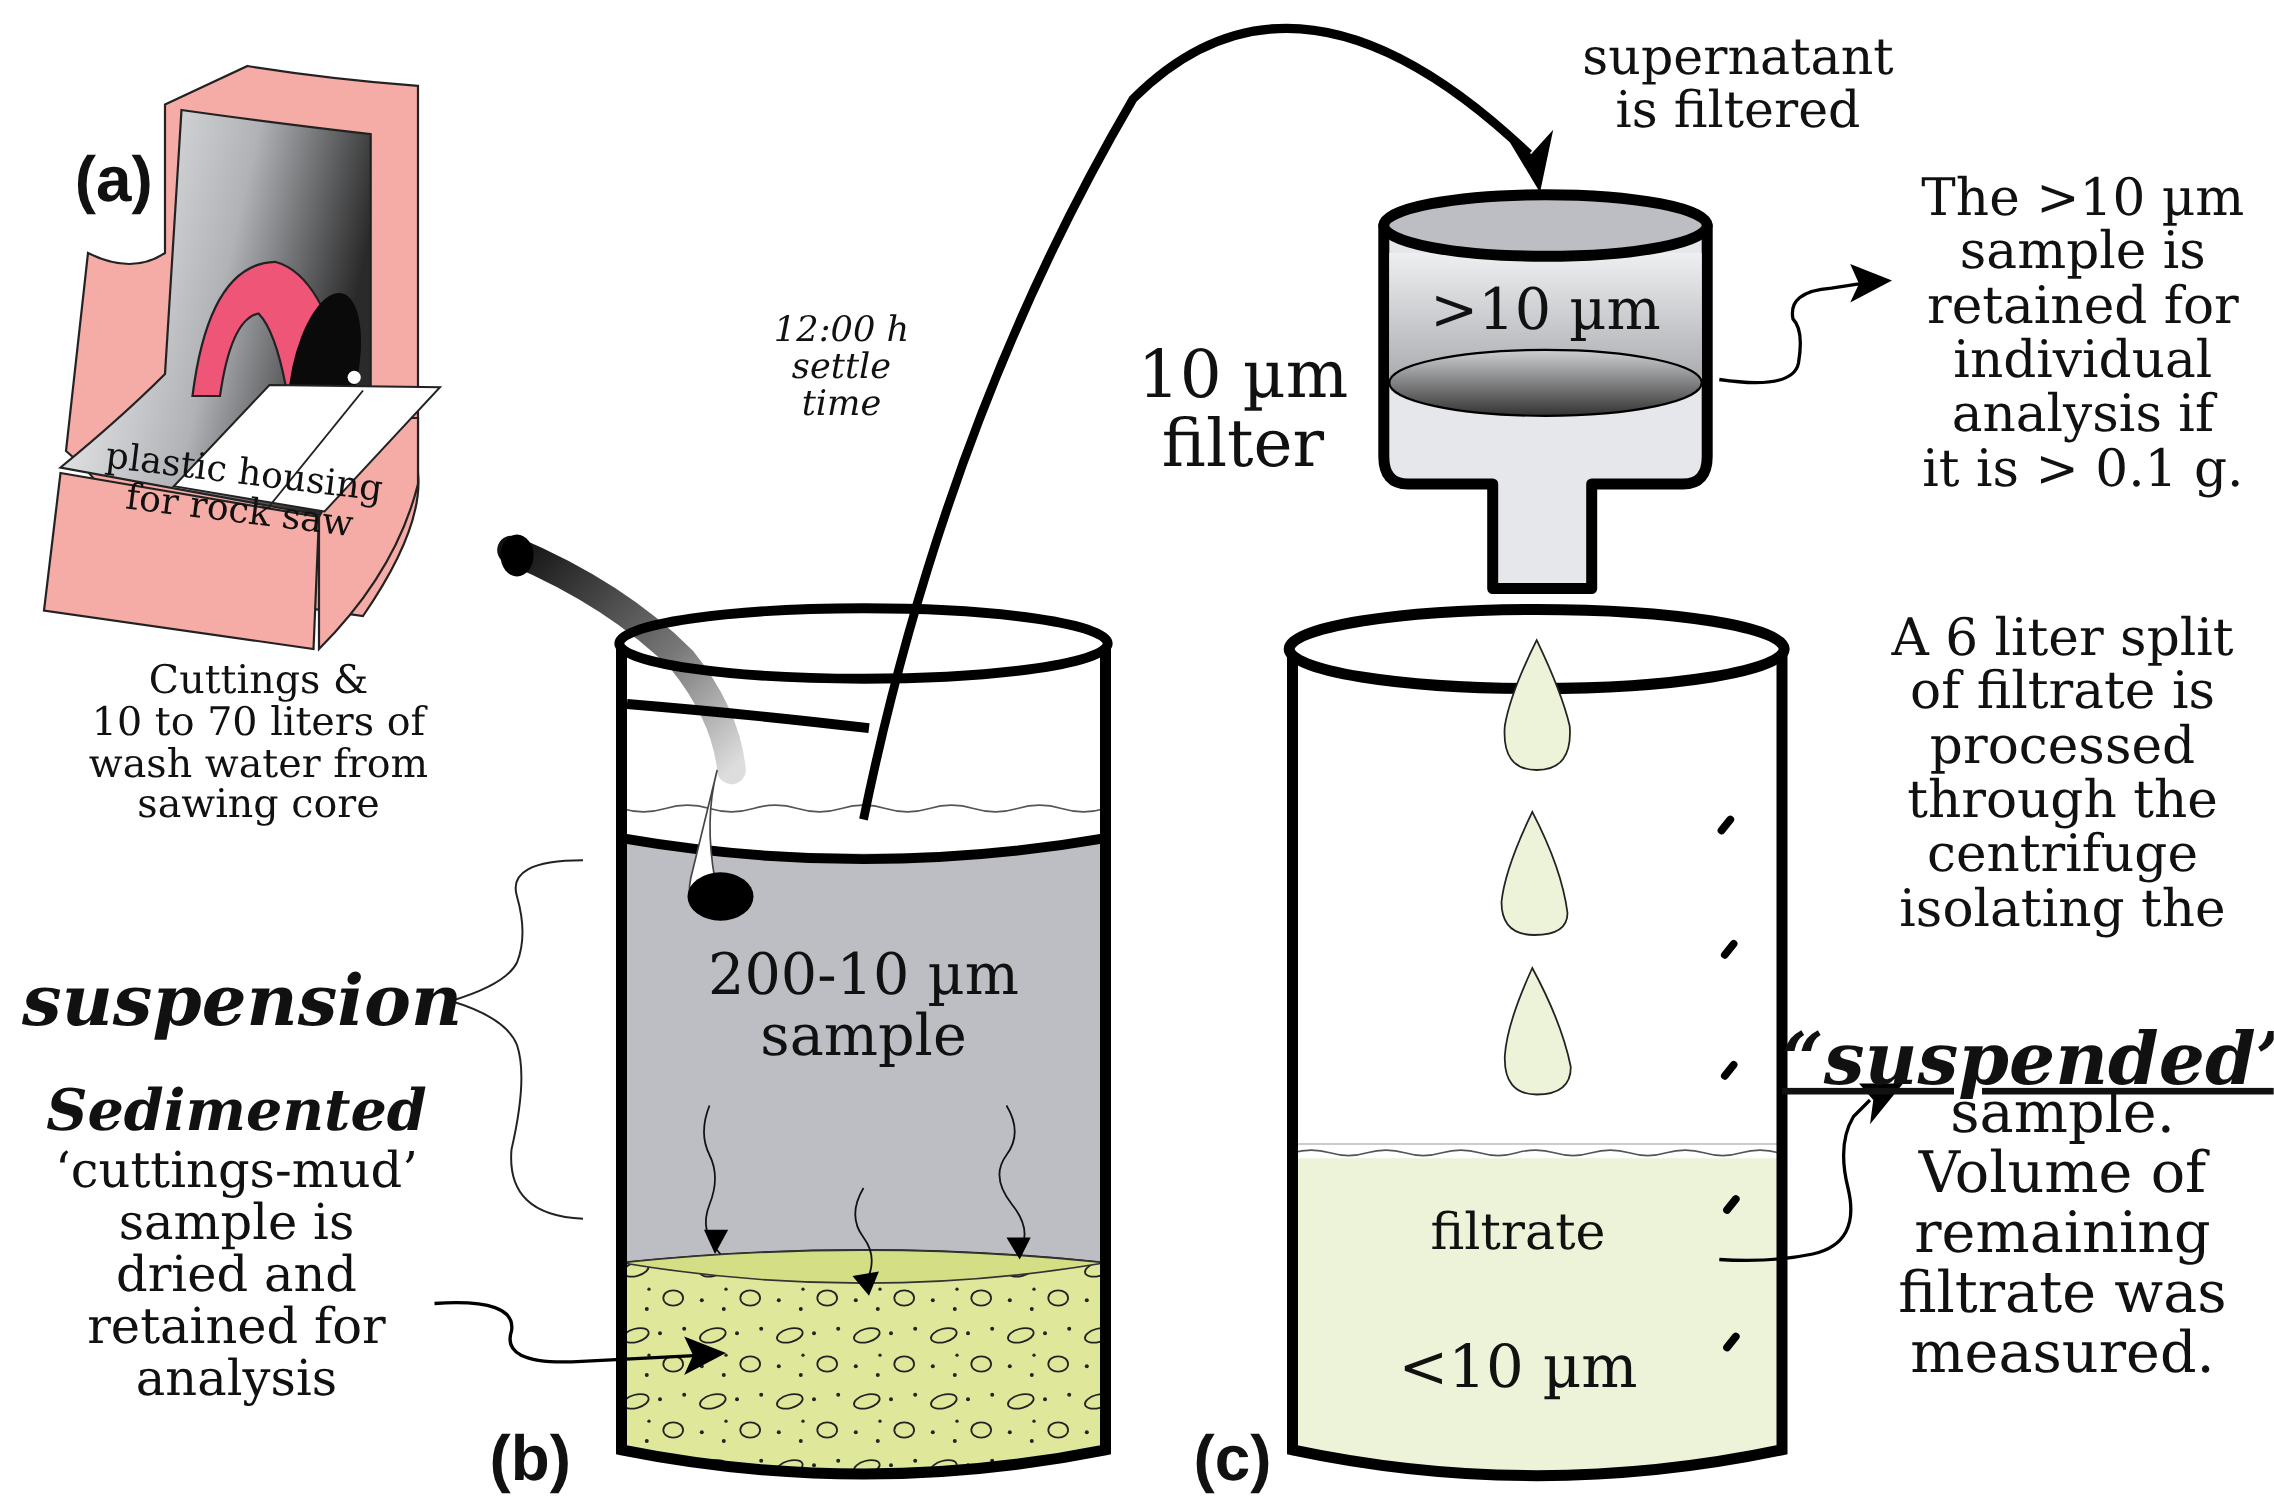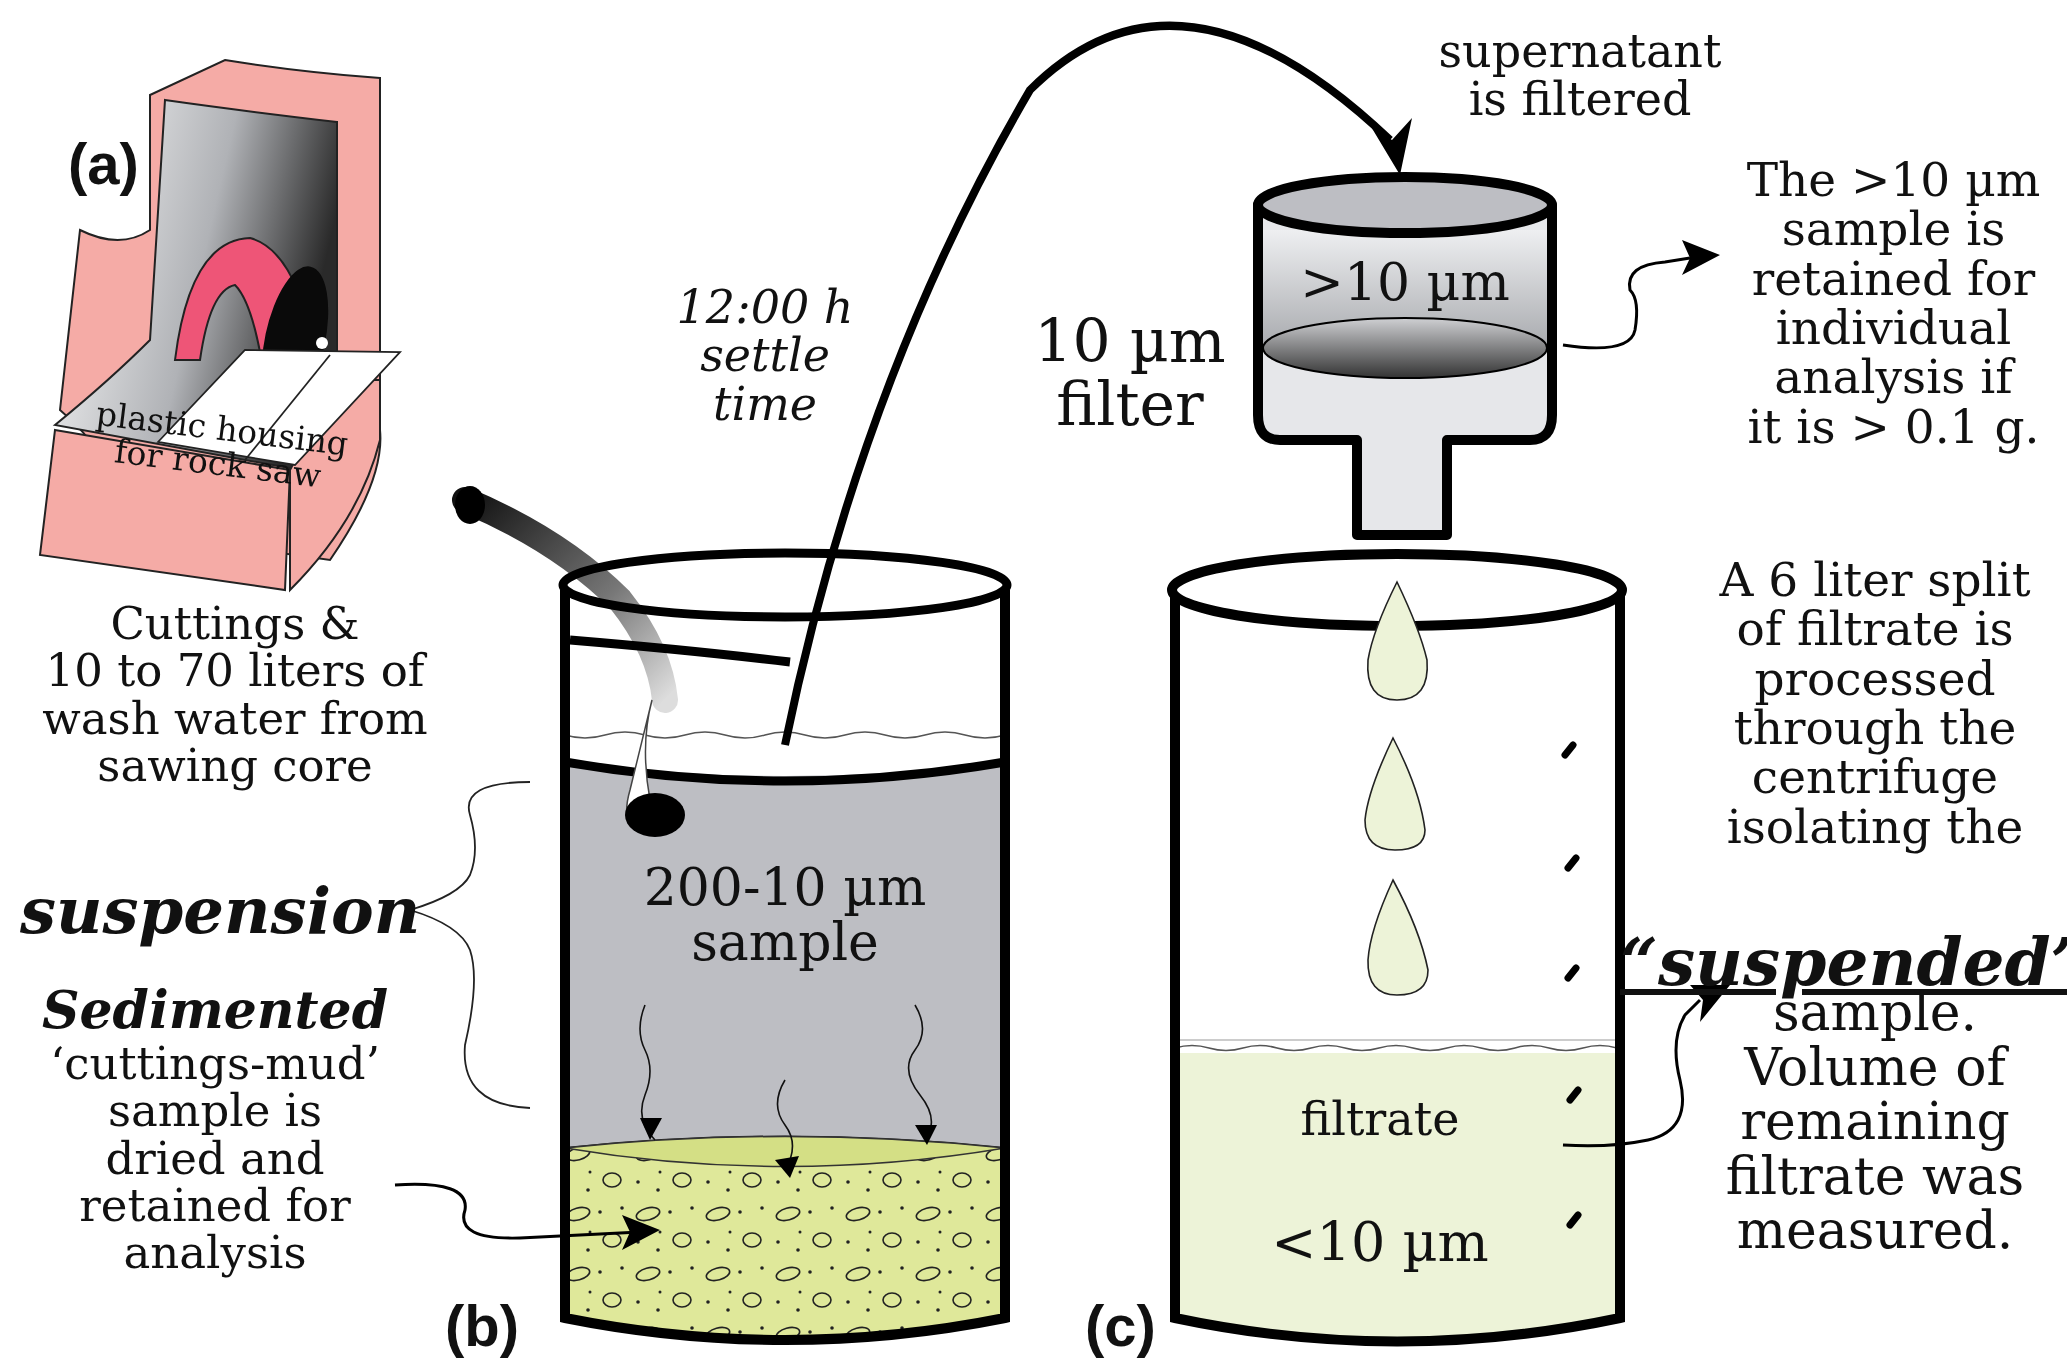--- a/index.html
+++ b/index.html
@@ -120,36 +120,36 @@
   <path d="M1563,1145 Q1610,1148 1648,1140 Q1692,1130 1680,1080 Q1670,1040 1685,1015 L1700,1000" fill="none" stroke="#000" stroke-width="3"></path>
   <path d="M1730,985 L1690,985 L1703,1000 L1700,1022 Z" fill="#000"></path>
 </svg>
 
 <div class="panel" style="left:68px;top:130px;">(a)</div>
 <div class="panel" style="left:445px;top:1292px;">(b)</div>
 <div class="panel" style="left:1085px;top:1292px;">(c)</div>
 
 <div class="txt" style="left:55px;top:412px;width:330px;font-size:33px;transform:rotate(7deg);">plastic housing
 for rock saw</div>
-<div class="txt ital" style="left:640px;top:283px;width:250px;font-size:46px;font-style:italic;">12:00 h
+<div class="txt ital" style="left:640px;top:283px;width:250px;font-size:32px;font-style:italic;">12:00 h
 settle
 time</div>
 <div class="txt" style="left:1010px;top:310px;width:240px;font-size:60px;">10 µm
 filter</div>
 <div class="txt" style="left:1262px;top:255px;width:286px;font-size:52px;">&gt;10 µm</div>
 <div class="txt" style="left:1405px;top:5px;width:350px;font-size:46px;margin-top:22px;">supernatant
 is filtered</div>
 <div class="txt" style="left:1720px;top:155px;width:347px;font-size:47px;">The &gt;10 µm
 sample is
 retained for
 individual
 analysis if
 it is &gt; 0.1 g.</div>
 
-<div class="txt" style="left:0px;top:600px;width:470px;font-size:45px;text-align:center;">Cuttings &amp;
+<div class="txt" style="left:0px;top:600px;width:470px;font-size:36px;text-align:center;">Cuttings &amp;
 10 to 70 liters of
 wash water from
 sawing core</div>
 <div class="txt bi" style="left:20px;top:877px;width:390px;font-size:64px;">suspension</div>
 <div class="txt bi" style="left:20px;top:983px;width:390px;font-size:52px;">Sedimented</div>
 <div class="txt" style="left:10px;top:1040px;width:410px;font-size:45px;text-align:center;">‘cuttings-mud’
 sample is
 dried and
 retained for
 analysis</div>

